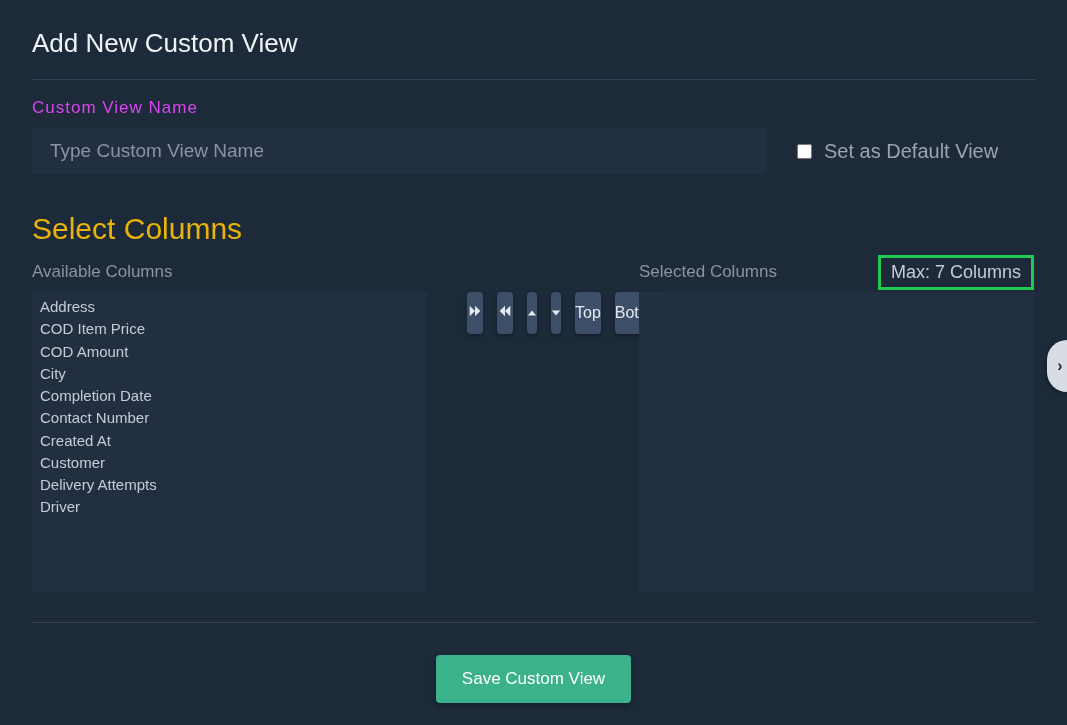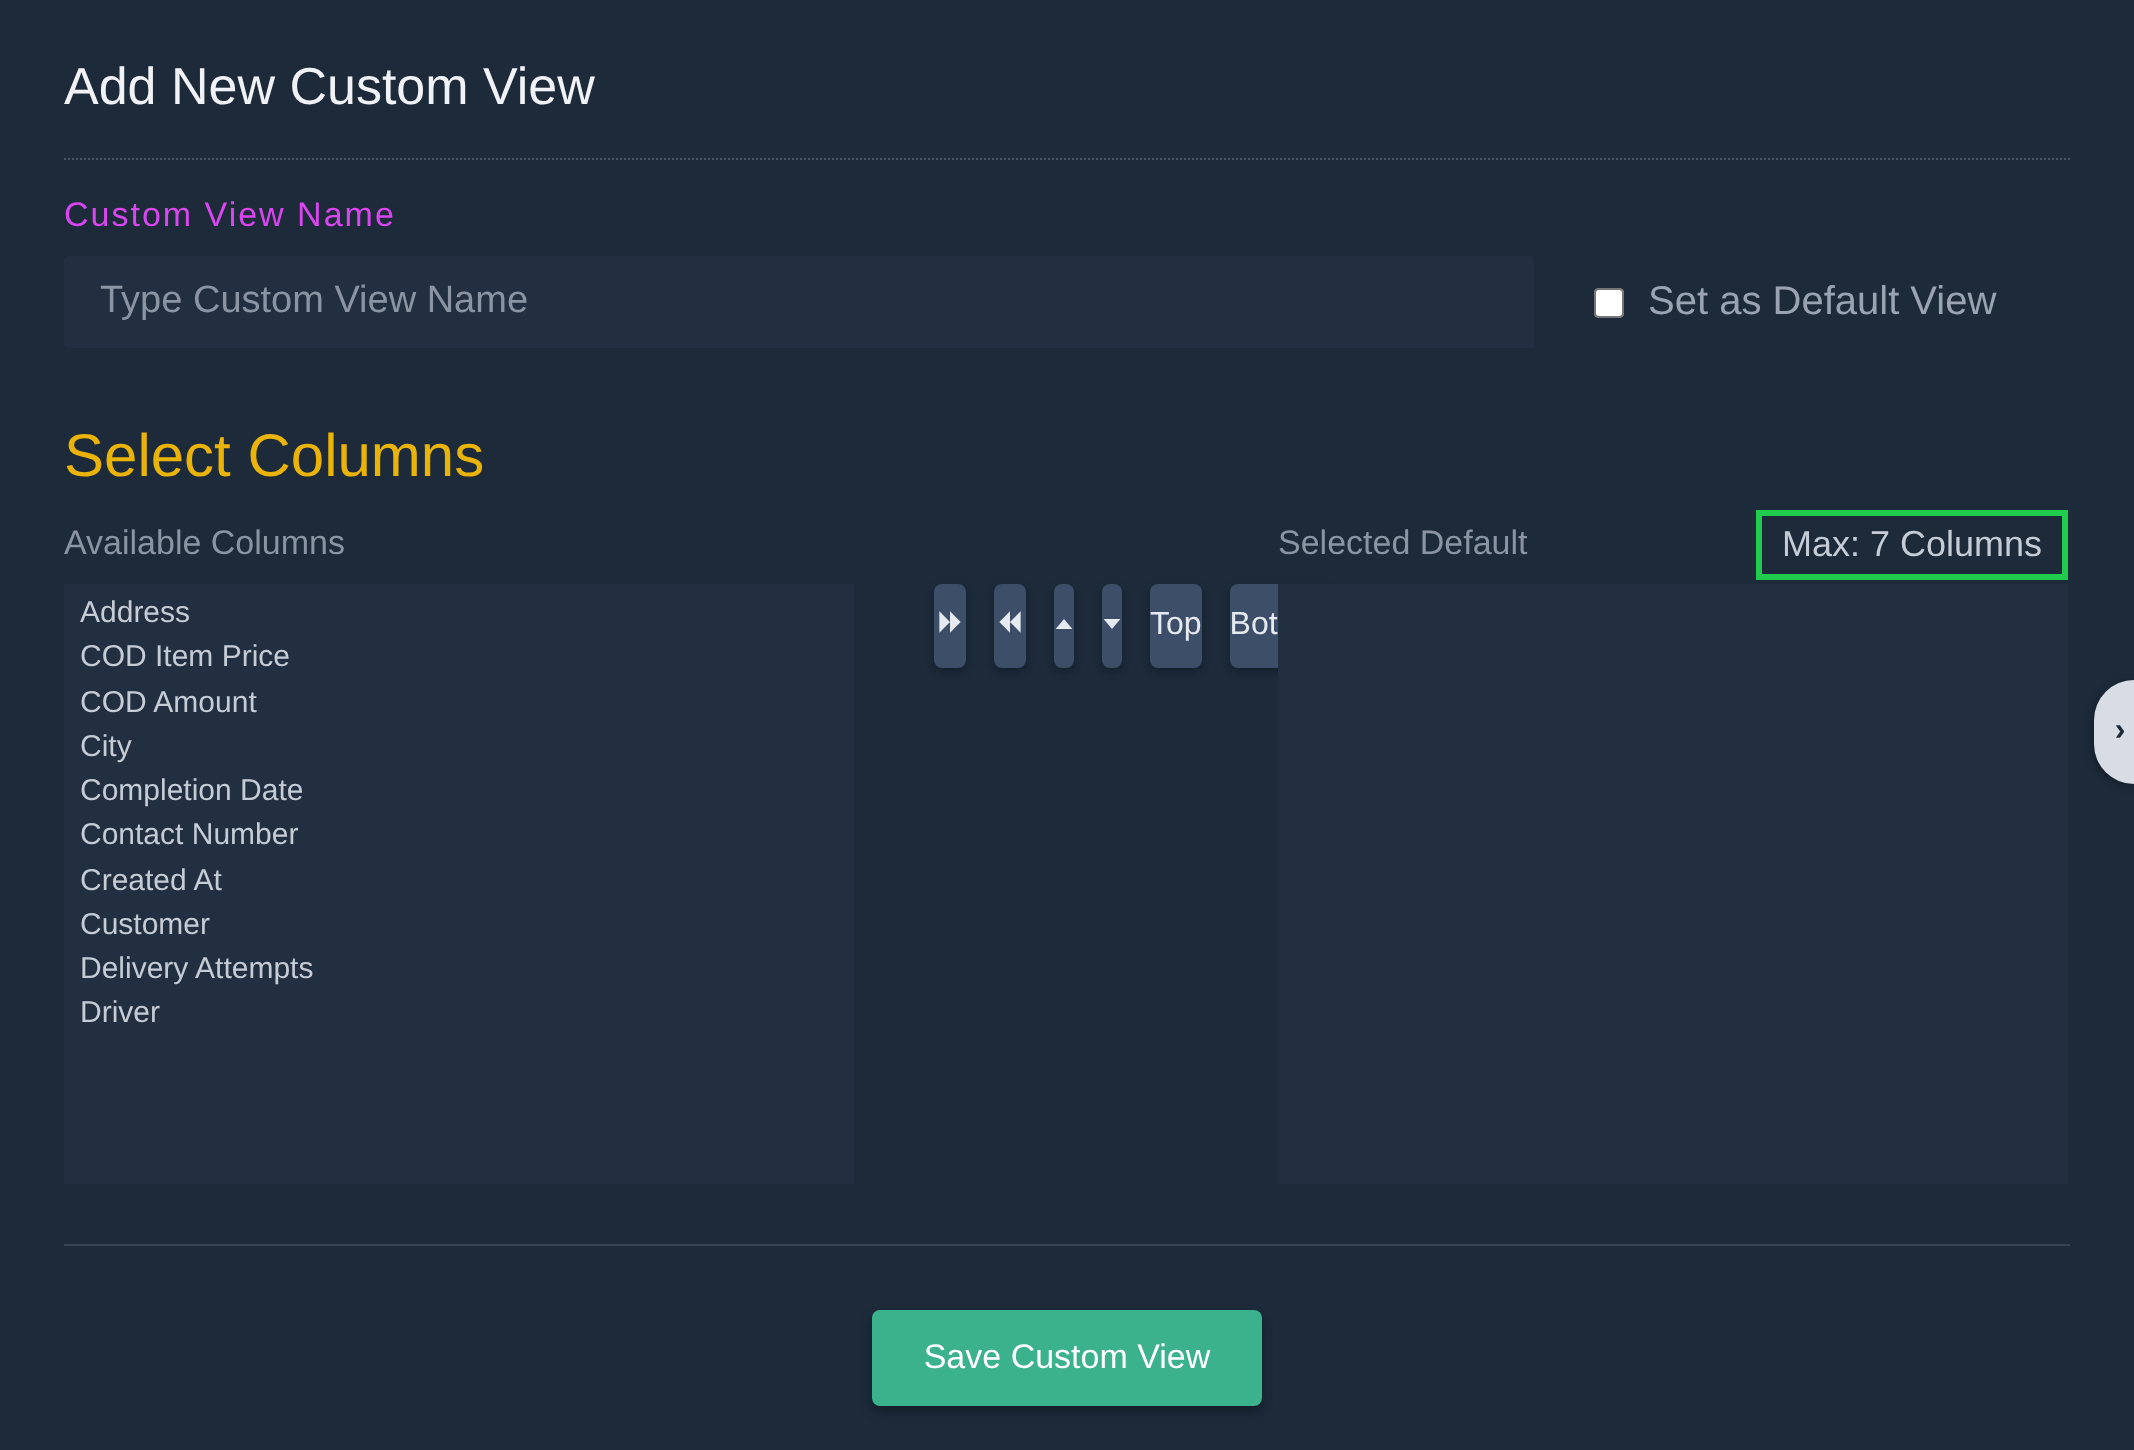--- a/index.html
+++ b/index.html
@@ -262,21 +262,21 @@
               <path d="M12 18L2 6h20z"></path>
             </svg>
         </span>
       </button>
       <button class="ctrl-btn">Top</button>
       <button class="ctrl-btn">Bottom</button>
     </div>
 
     <div class="col-block">
       <div class="col-header">
-        <span class="col-label">Selected Default</span>
+        <span class="col-label">Selected Columns</span>
         <span class="max-badge">Max: 7 Columns</span>
       </div>
       <div class="listbox" id="selected-list"></div>
     </div>
   </div>
 
   <hr class="solid-divider">
 
   <div class="footer">
     <button class="save-btn">Save Custom View</button>

